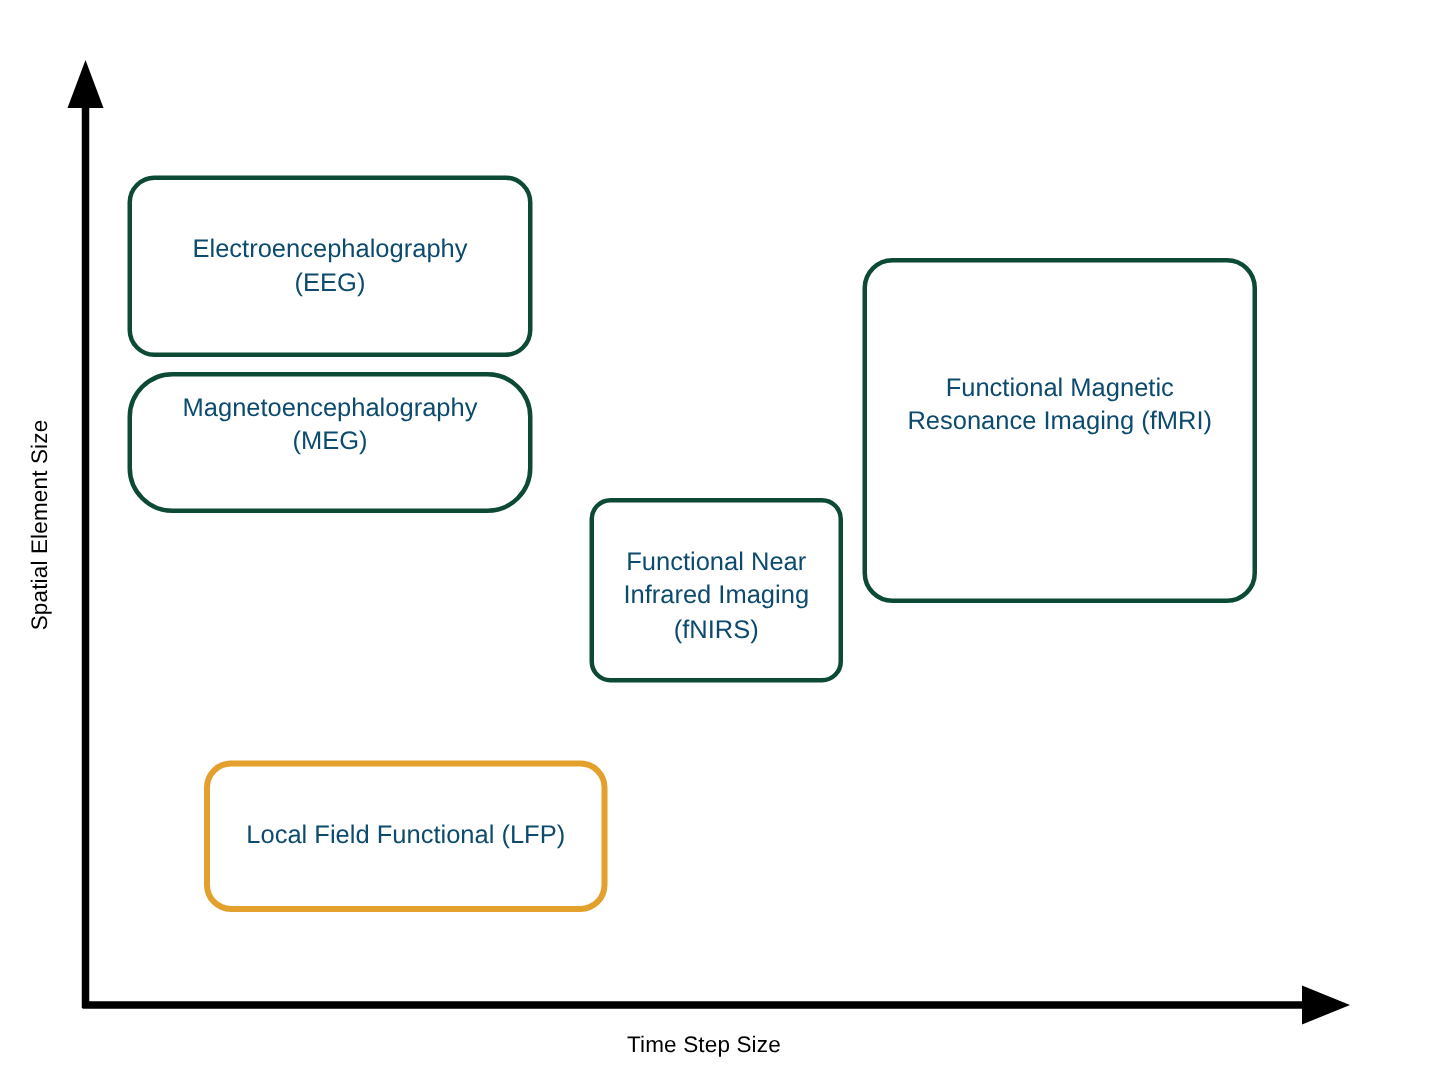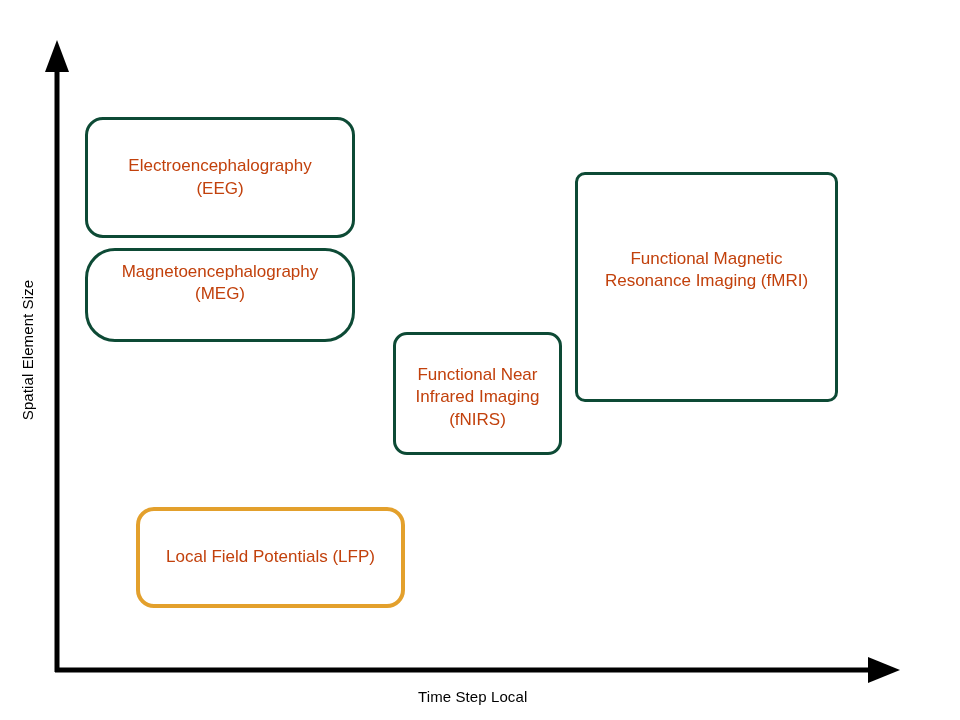--- a/index.html
+++ b/index.html
@@ -51,21 +51,21 @@
     position: absolute;
     box-sizing: border-box;
     background: #ffffff;
     border-style: solid;
     display: flex;
     align-items: center;
     justify-content: center;
     text-align: center;
   }
   .modality-box .box-label {
-    color: #c2410c;
+    color: #0c4a6e;
     font-size: 17px;
     line-height: 1.32;
     font-family: "Liberation Sans", sans-serif;
     white-space: pre-line;
     padding: 0 8px;
   }
 
   .green-box {
     border-color: #0d4a35;
     border-width: 3px;
@@ -74,21 +74,21 @@
     border-color: #e3a02c;
     border-width: 4px;
   }
 
   
   #box-eeg   { left: 85px;  top: 117px; width: 270px; height: 121px; border-radius: 18px; }
   #box-meg   { left: 85px;  top: 248px; width: 270px; height: 94px; border-radius: 30px; }
   #box-ecog  { left: 136px; top: 393px; width: 246px; height: 90px;  border-radius: 18px; }
   #box-lfp   { left: 136px; top: 507px; width: 269px; height: 101px; border-radius: 18px; }
   #box-fnirs { left: 393px; top: 332px; width: 169px; height: 123px; border-radius: 14px; }
-  #box-fmri  { left: 575px; top: 172px; width: 263px; height: 230px; border-radius: 10px; }
+  #box-fmri  { left: 575px; top: 172px; width: 263px; height: 230px; border-radius: 20px; }
 
   
   #box-eeg   .box-label { transform: translateY(0px); }
   #box-meg   .box-label { transform: translateY(-12px); }
   #box-ecog  .box-label { transform: translateY(-12px); }
   #box-lfp   .box-label { transform: translateY(0px); }
   #box-fnirs .box-label { transform: translateY(4px); }
   #box-fmri  .box-label { transform: translateY(-17px); }
 </style>
 </head>
@@ -102,35 +102,35 @@
 
     <polygon points="57,40 45,72 69,72" fill="#000000"></polygon>
 
     <line x1="55" y1="670" x2="878" y2="670" stroke="#000000" stroke-width="5"></line>
 
     <polygon points="900,670 868,657 868,683" fill="#000000"></polygon>
   </svg>
 
   <div class="axis-label" id="y-axis-label">Spatial Element Size</div>
 
-  <div class="axis-label" id="x-axis-label">Time Step Local</div>
+  <div class="axis-label" id="x-axis-label">Time Step Size</div>
 
   <div class="modality-box green-box" id="box-eeg">
     <span class="box-label">Electroencephalography
 (EEG)</span>
   </div>
 
   <div class="modality-box green-box" id="box-meg">
     <span class="box-label">Magnetoencephalography
 (MEG)</span>
   </div>
 
 
   <div class="modality-box orange-box" id="box-lfp">
-    <span class="box-label">Local Field Potentials (LFP)</span>
+    <span class="box-label">Local Field Functional (LFP)</span>
   </div>
 
   <div class="modality-box green-box" id="box-fnirs">
     <span class="box-label">Functional Near
 Infrared Imaging
 (fNIRS)</span>
   </div>
 
   <div class="modality-box green-box" id="box-fmri">
     <span class="box-label">Functional Magnetic

